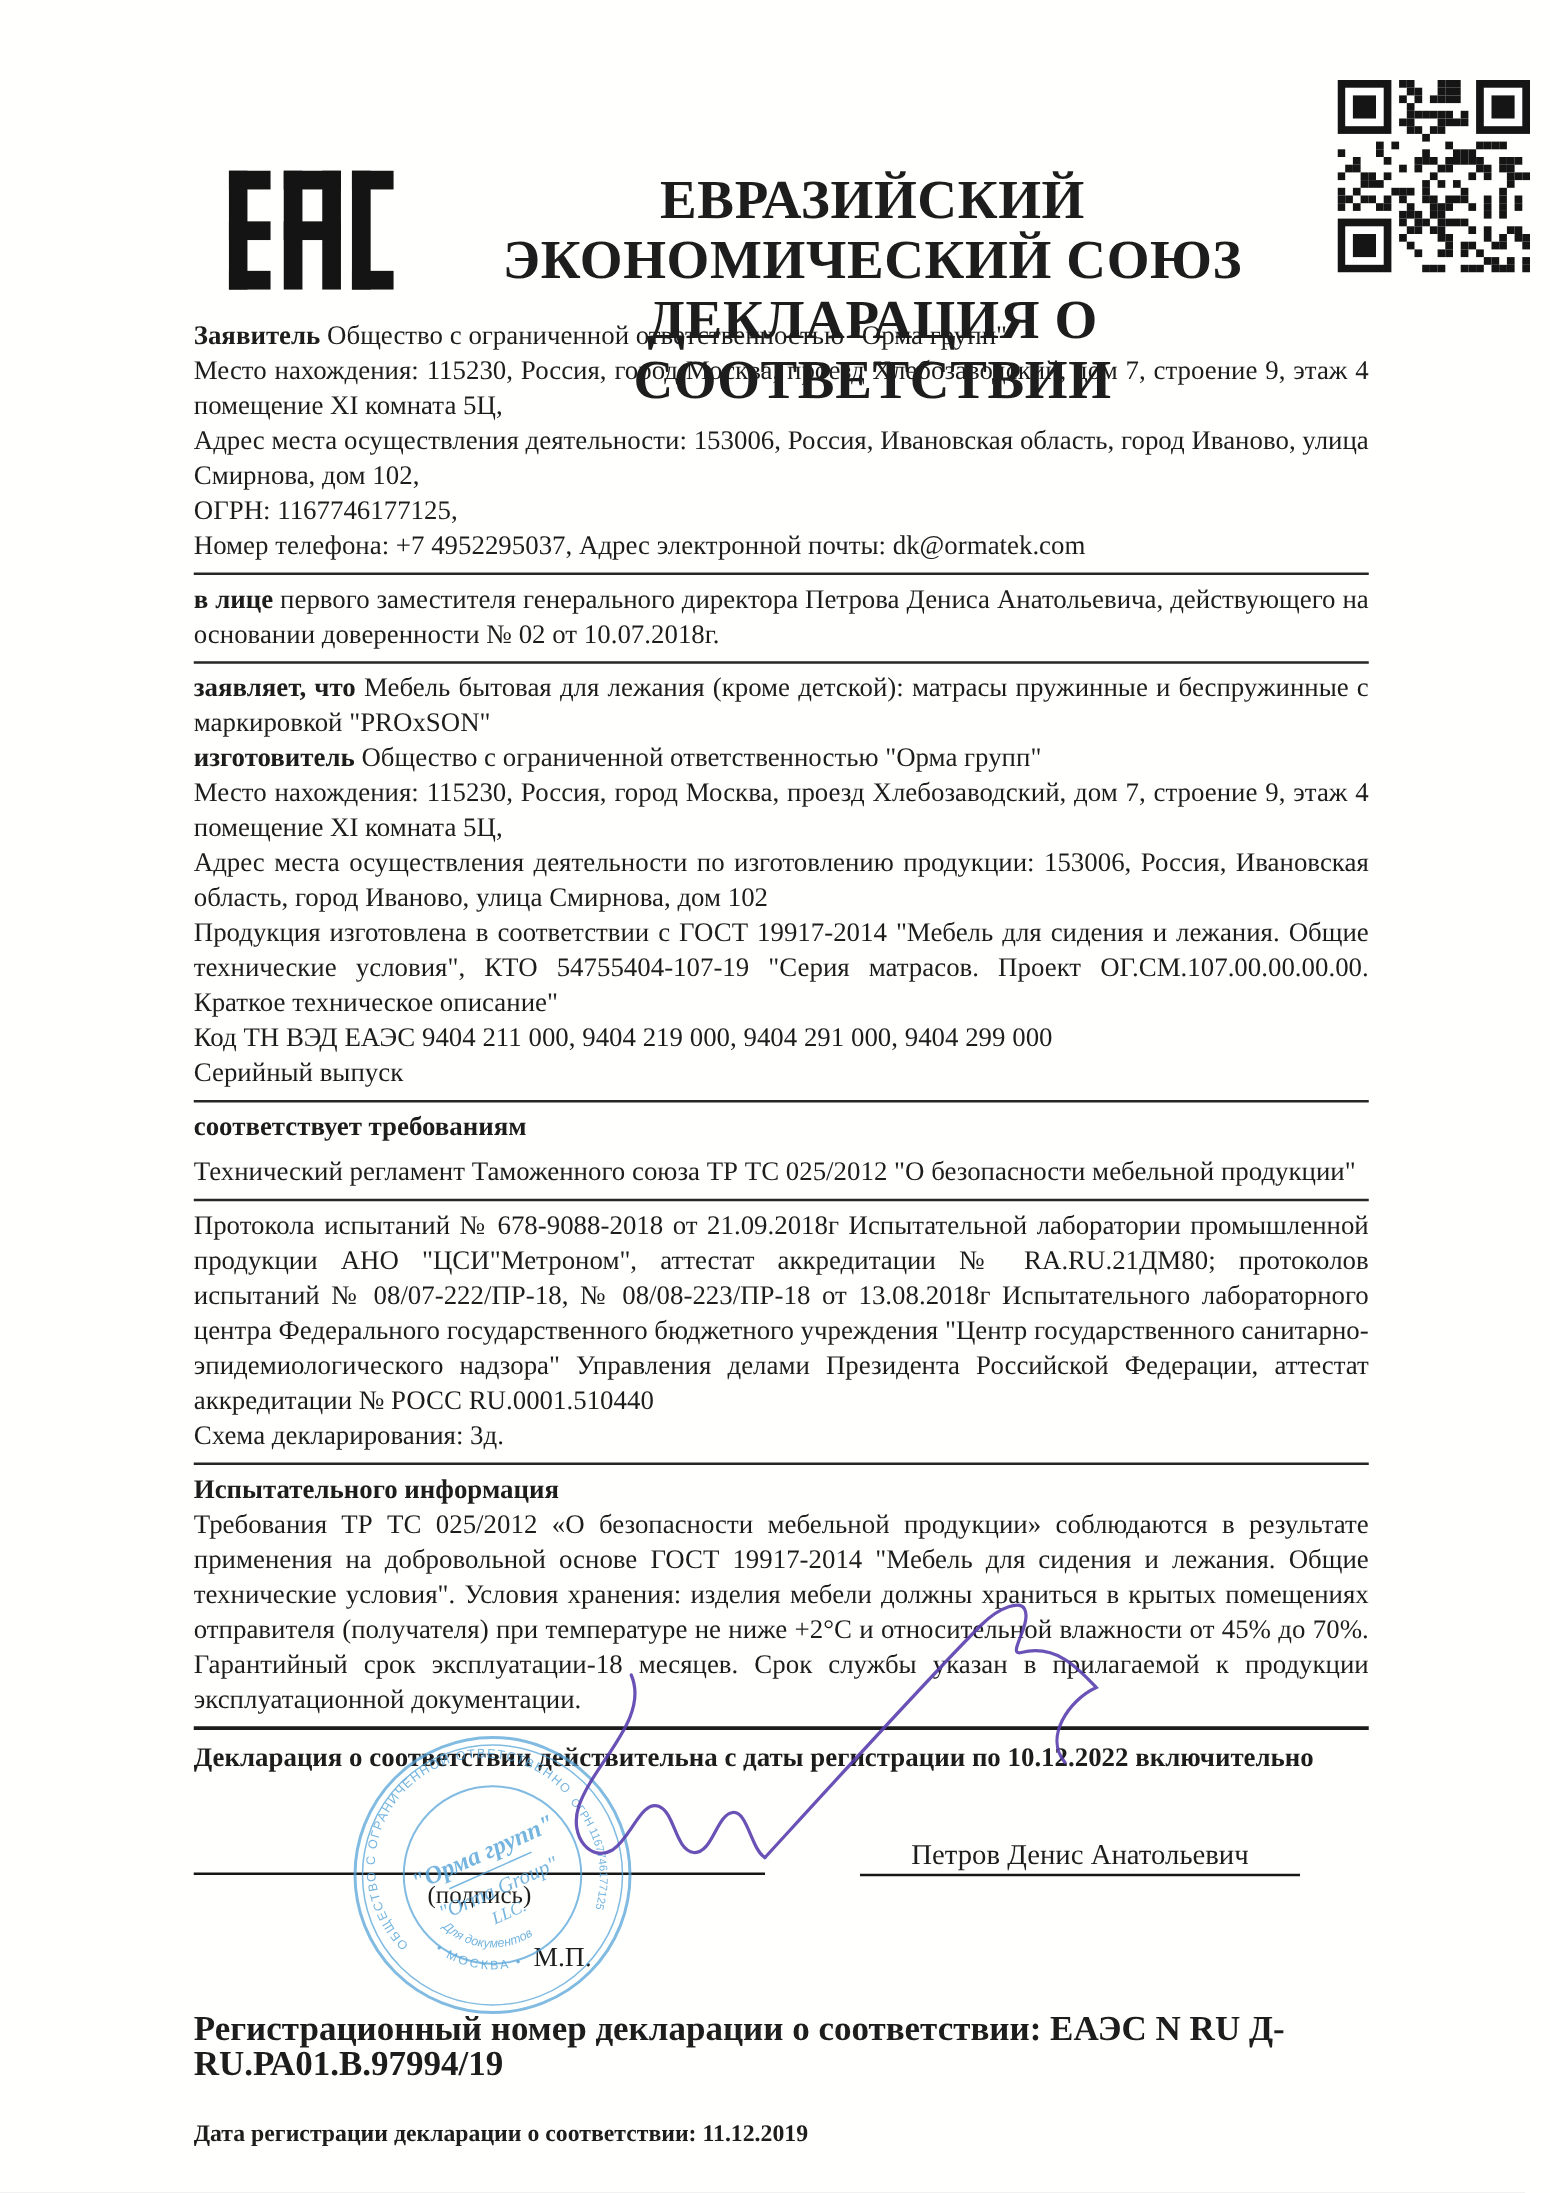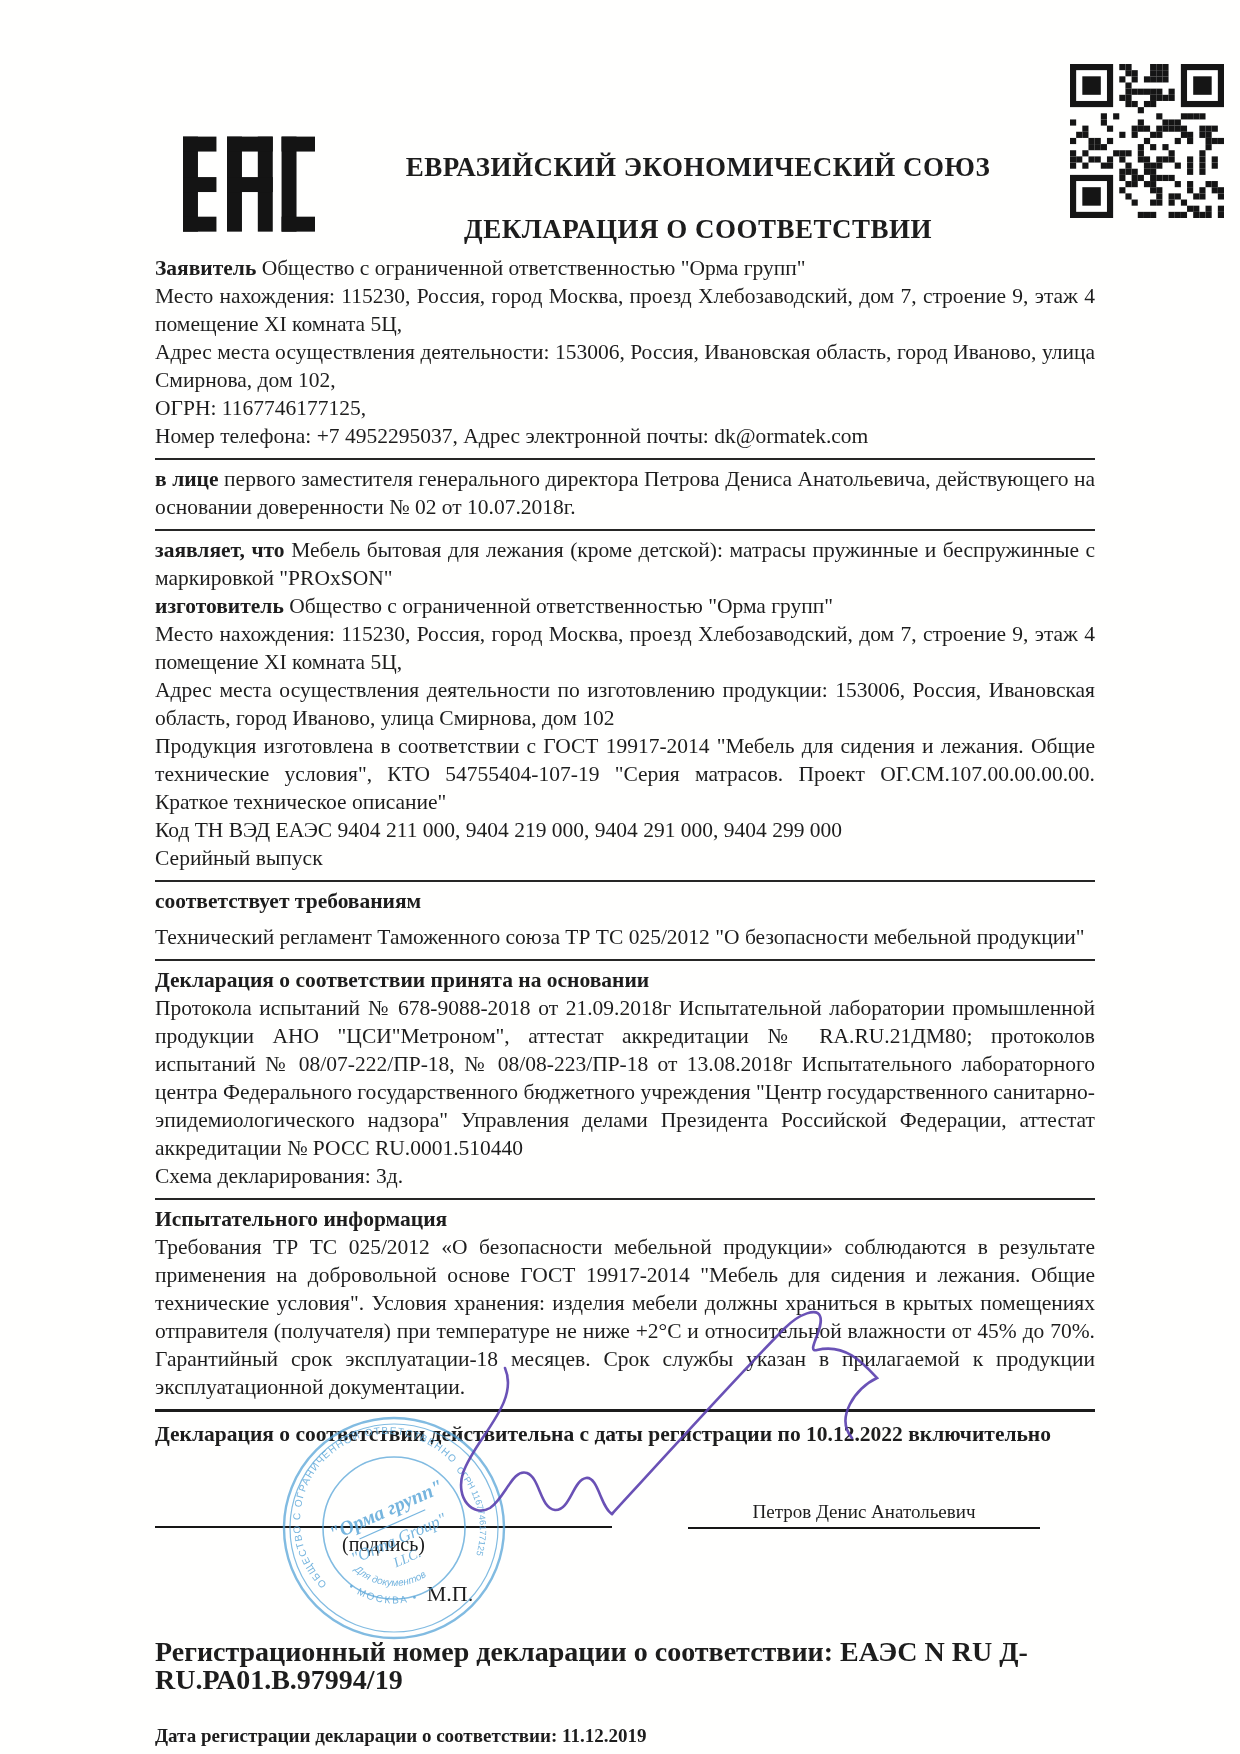--- a/index.html
+++ b/index.html
@@ -6,40 +6,40 @@
   .page {
     position:relative; width:1240px; height:1754px; margin:0 auto;
     background:#fffffe; color:#1d1d1d; overflow:hidden;
     font-family:"Liberation Serif", serif;
   }
   .qr { position:absolute; left:1070px; top:64px; width:154px; height:154px; }
   .content { position:absolute; left:155px; top:0; width:940px; }
   .hdr { position:relative; margin-top:130px; height:112px; }
   .eac { position:absolute; left:28px; top:2px; width:132px; height:106px; }
   .titles { margin-left:172px; width:742px; text-align:center;
-            font-weight:bold; font-size:27px; line-height:62px; padding-top:6px;
+            font-weight:bold; font-size:44px; line-height:48px; padding-top:6px;
             letter-spacing:0.5px; }
   .body { margin-top:12px; font-size:21.5px; line-height:28px; }
   p { margin:0; }
   .just { text-align:justify; }
   .sec { padding:5px 0 8px 0; border-bottom:2px solid #262626; }
   .sec:first-child { padding-top:0; }
   .lead { font-weight:bold; }
   .h { font-weight:bold; }
   .gap-top { margin-top:8px; }
   .sec-last { border-bottom:3px solid #1c1c1c; }
   .sig-zone { position:relative; padding-top:8px; }
   .validity { font-weight:bold; font-size:21.5px; }
   .sig-row { display:flex; margin-top:50px; }
   .sig-left { width:457px; }
   .sig-left .line { border-bottom:2px solid #161616; height:28px; }
   .cap { text-align:center; font-size:20px; margin-top:2px; }
   .sig-spacer { width:76px; }
   .sig-right { width:352px; text-align:center; }
-  .sig-right .name { border-bottom:2px solid #161616; font-size:19px; padding-bottom:1px; }
+  .sig-right .name { border-bottom:2px solid #161616; font-size:23px; padding-bottom:1px; }
   .mp { margin-top:22px; margin-left:250px; width:90px; text-align:center; font-size:22px; }
   .stamp { position:absolute; left:123px; top:0px; width:232px; height:232px; pointer-events:none; }
   .signature-svg { position:absolute; left:250px; top:-104px; width:520px; height:280px; pointer-events:none; }
   .reg { font-weight:bold; font-size:28px; margin-top:30px; }
   .date { font-weight:bold; font-size:19px; margin-top:28px; }
 </style>
 </head>
 <body>
 
 <div class="page">
@@ -282,21 +282,20 @@
         <p>Код ТН ВЭД ЕАЭС 9404 211 000, 9404 219 000, 9404 291 000, 9404 299 000</p>
         <p>Серийный выпуск</p>
       </div>
 
       <div class="sec">
         <p class="h">соответствует требованиям</p>
         <p class="just gap-top">Технический регламент Таможенного союза ТР ТС 025/2012 "О безопасности мебельной продукции"</p>
       </div>
 
       <div class="sec">
-        <p class="h">Декларация о соответствии принята на основании</p>
         <p class="just">Протокола испытаний № 678-9088-2018 от 21.09.2018г Испытательной лаборатории промышленной продукции АНО "ЦСИ"Метроном", аттестат аккредитации № RA.RU.21ДМ80; протоколов испытаний № 08/07-222/ПР-18, № 08/08-223/ПР-18 от 13.08.2018г Испытательного лабораторного центра Федерального государственного бюджетного учреждения "Центр государственного санитарно-эпидемиологического надзора" Управления делами Президента Российской Федерации, аттестат аккредитации № РОСС RU.0001.510440</p>
         <p>Схема декларирования: 3д.</p>
       </div>
 
       <div class="sec sec-last">
         <p class="h">Испытательного информация</p>
         <p class="just">Требования ТР ТС 025/2012 «О безопасности мебельной продукции» соблюдаются в результате применения на добровольной основе ГОСТ 19917-2014 "Мебель для сидения и лежания. Общие технические условия". Условия хранения: изделия мебели должны храниться в крытых помещениях отправителя (получателя) при температуре не ниже +2°С и относительной влажности от 45% до 70%. Гарантийный срок эксплуатации-18 месяцев. Срок службы указан в прилагаемой к продукции эксплуатационной документации.</p>
       </div>
 
       <div class="sig-zone">

